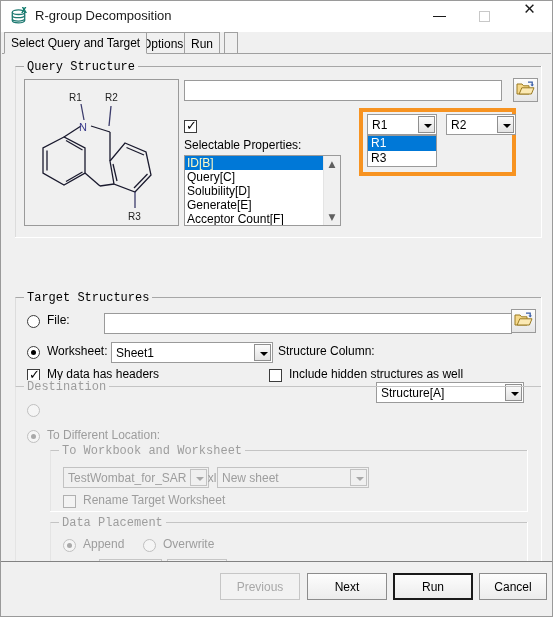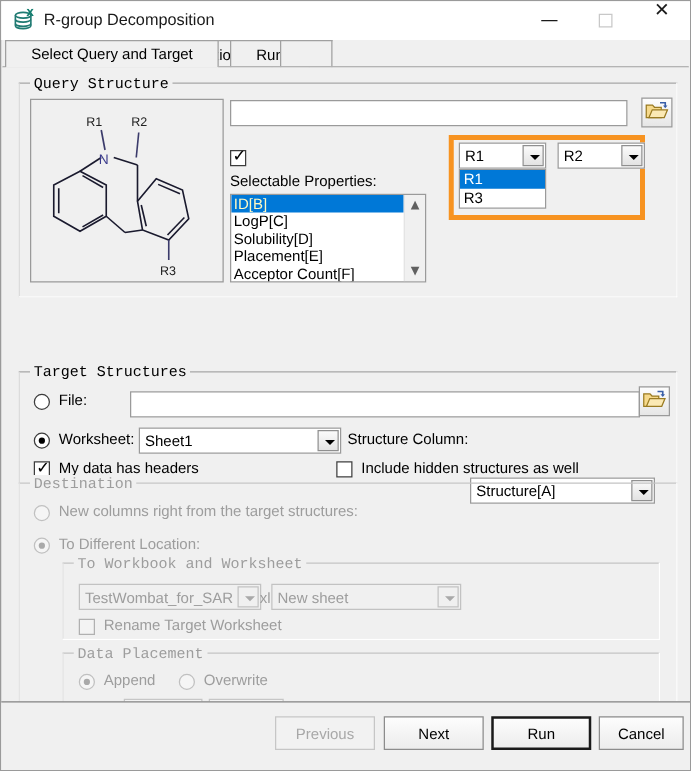--- a/index.html
+++ b/index.html
@@ -48,21 +48,21 @@
   .tabstrip{
     position:absolute;left:1px;top:31px;right:1px;height:22px;
     background:#f0f0f0;
   }
   .tabstrip:after{
     content:"";position:absolute;left:0;right:0;bottom:0;height:1px;background:#f0f0f0;
   }
   .tab{
     position:absolute;top:0;height:22px;box-sizing:border-box;
     background:#f0f0f0;border:1px solid #a0a0a0;border-bottom:none;
-    display:flex;align-items:center;padding:0 20px;
+    display:flex;align-items:center;padding:0 6px;
     font-size:12px;color:#000;white-space:nowrap;cursor:default;
   }
   .tab.sel{background:#f0f0f0;border-bottom:1px solid #f0f0f0;z-index:3;}
   .tab-0{left:2px;}
   .tab-1{left:133px;}
   .tab-2{left:182px;}
   .tab-3{left:222px;width:10px;}
   .tabline{
     position:absolute;left:1px;top:52px;right:1px;height:1px;background:#a0a0a0;
   }
@@ -360,23 +360,23 @@
 
       <span class="chk" id="chk-sar">
         <span class="tick">✓</span>
       </span>
 
       <span class="lbl" id="lbl-props">Selectable Properties:</span>
 
       <div class="listbox">
         <div class="lb-items">
           <div class="lb-item sel">ID[B]</div>
-          <div class="lb-item">LogP[C]</div>
+          <div class="lb-item">Query[C]</div>
           <div class="lb-item">Solubility[D]</div>
-          <div class="lb-item">Placement[E]</div>
+          <div class="lb-item">Generate[E]</div>
           <div class="lb-item">Acceptor Count[F]</div>
         </div>
         <div class="lb-scroll">
           <div class="lb-arrow up">▲</div>
           <div class="lb-arrow dn">▼</div>
         </div>
       </div>
 
       <div class="highlight"></div>
 
@@ -434,21 +434,20 @@
         <path d="M12 1.2 h4.2 v3.4" fill="none" stroke="#3a5fa8" stroke-width="1.3"></path>
         <path d="M16.2 5.6 l-1.8-2.2 h3.6 z" fill="#3a5fa8"></path>
       </svg>
     </button>
 
     <div class="group dis" id="grp-dest">
       <span class="gb-inner"></span>
       <span class="group-title">Destination</span>
 
       <span class="radio dis" id="rad-newcols"></span>
-      <span class="lbl dis" id="lbl-newcols">New columns right from the target structures:</span>
 
       <span class="radio dis" id="rad-diffloc">
         <span class="dot"></span>
       </span>
       <span class="lbl dis" id="lbl-diffloc">To Different Location:</span>
 
       <div class="group dis" id="grp-wbws">
         <span class="gb-inner"></span>
         <span class="group-title">To Workbook and Worksheet</span>
 

